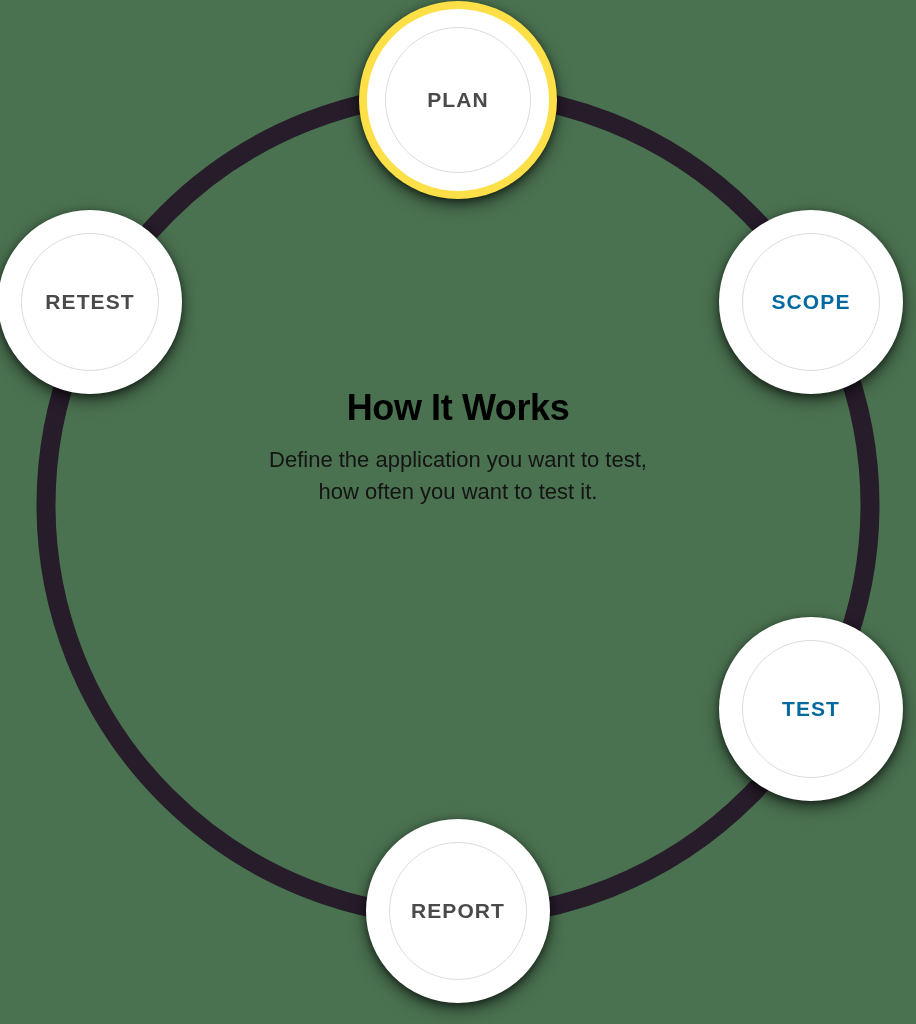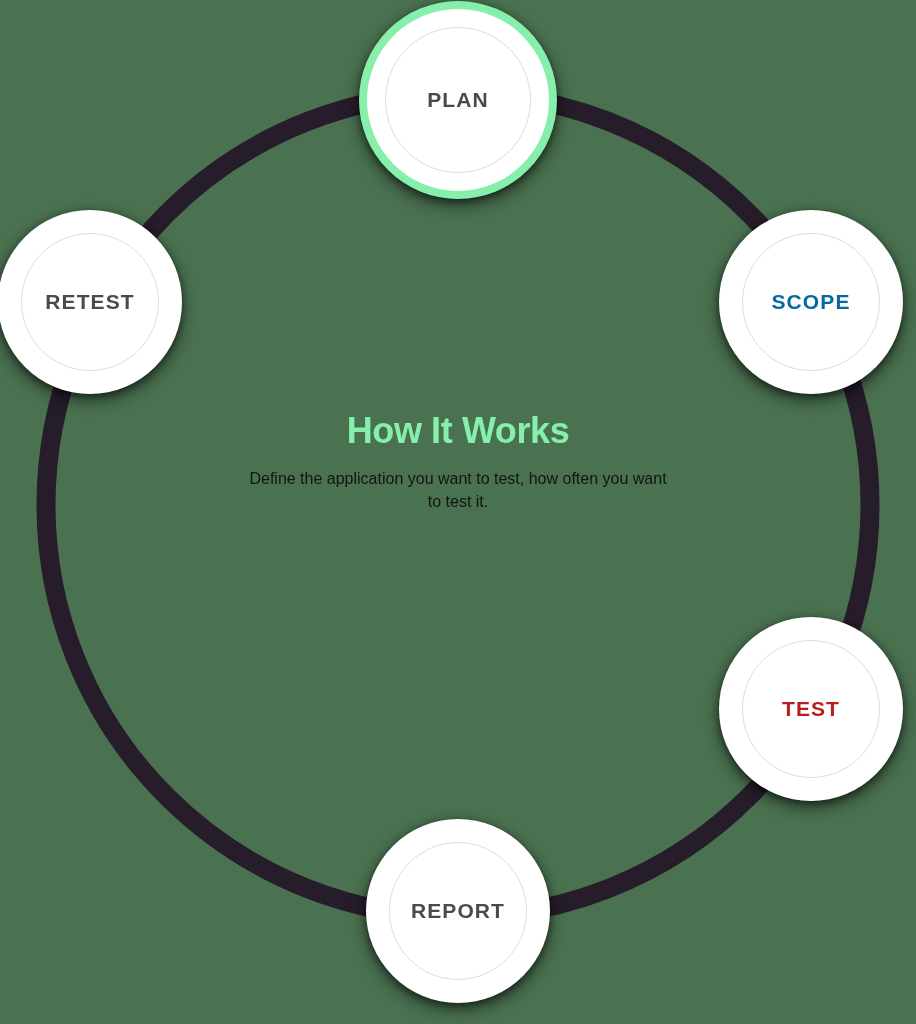--- a/index.html
+++ b/index.html
@@ -109,61 +109,61 @@
   #center-text .heading {
     font-size: 36px;
     font-weight: bold;
     color: #141414;
     letter-spacing: -0.4px;
     margin: 0 0 16px 0;
     line-height: 1.1;
     font-family: "Liberation Sans", sans-serif;
   }
   #center-text .body {
-    font-size: 16px;
+    font-size: 22px;
     color: #141414;
     line-height: 1.48;
     margin: 0;
     font-family: "Liberation Sans", sans-serif;
   }
 </style>
 </head>
 <body style="background: rgb(74, 113, 80);">
 
 <div id="diagram">
 
   <svg id="ring-svg" viewBox="0 0 916 1024" xmlns="http://www.w3.org/2000/svg">
     <circle id="ring-circle" cx="458" cy="505" r="412" fill="none" stroke="#271c2a" stroke-width="19"></circle>
   </svg>
 
-  <div class="node active" style="left: 458px; top: 100px; background: #86efac;">
+  <div class="node active" style="left: 458px; top: 100px; background: #fde047;">
     <div class="disc"></div>
     <div class="inner-ring" style="border-color: rgb(220, 220, 220);"></div>
     <div class="node-label" style="color: rgb(74, 74, 74);">PLAN</div>
   </div>
 
   <div class="node" style="left:811px; top:302px;">
     <div class="inner-ring" style="border-color: rgb(220, 220, 220);"></div>
     <div class="node-label" style="color: #0369a1;">SCOPE</div>
   </div>
 
   <div class="node" style="left:811px; top:709px;">
     <div class="inner-ring" style="border-color: rgb(220, 220, 220);"></div>
-    <div class="node-label" style="color: #b91c1c;">TEST</div>
+    <div class="node-label" style="color: #0369a1;">TEST</div>
   </div>
 
   <div class="node" style="left:458px; top:911px;">
     <div class="inner-ring" style="border-color: rgb(220, 220, 220);"></div>
     <div class="node-label" style="color: rgb(74, 74, 74);">REPORT</div>
   </div>
 
 
   <div class="node" style="left:90px; top:302px;">
     <div class="inner-ring" style="border-color: rgb(220, 220, 220);"></div>
     <div class="node-label" style="color: rgb(74, 74, 74);">RETEST</div>
   </div>
 
   <div id="center-text">
-    <div class="heading" style="color: #86efac; margin-top: 23px;">How It Works</div>
+    <div class="heading" style="color: #000000;">How It Works</div>
     <div class="body" style="color: rgb(20, 20, 20);">Define the application you want to test, how often you want to test it.</div>
   </div>
 
 </div>
 
 </body></html>

